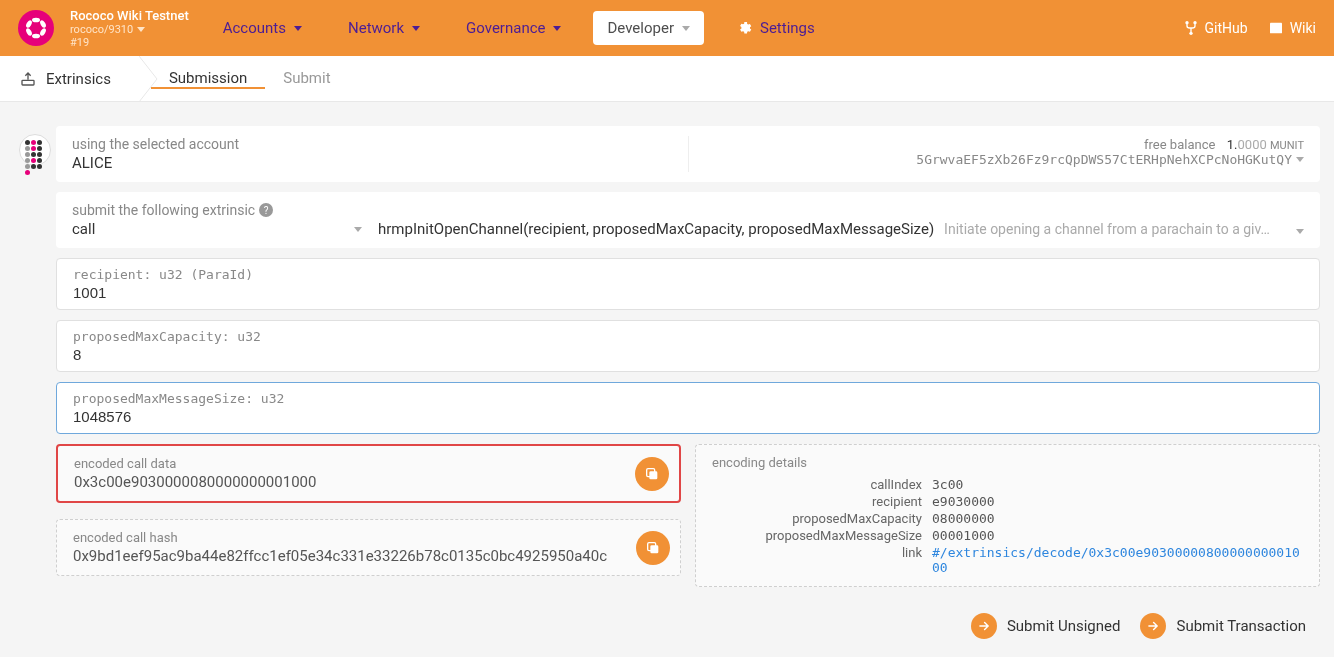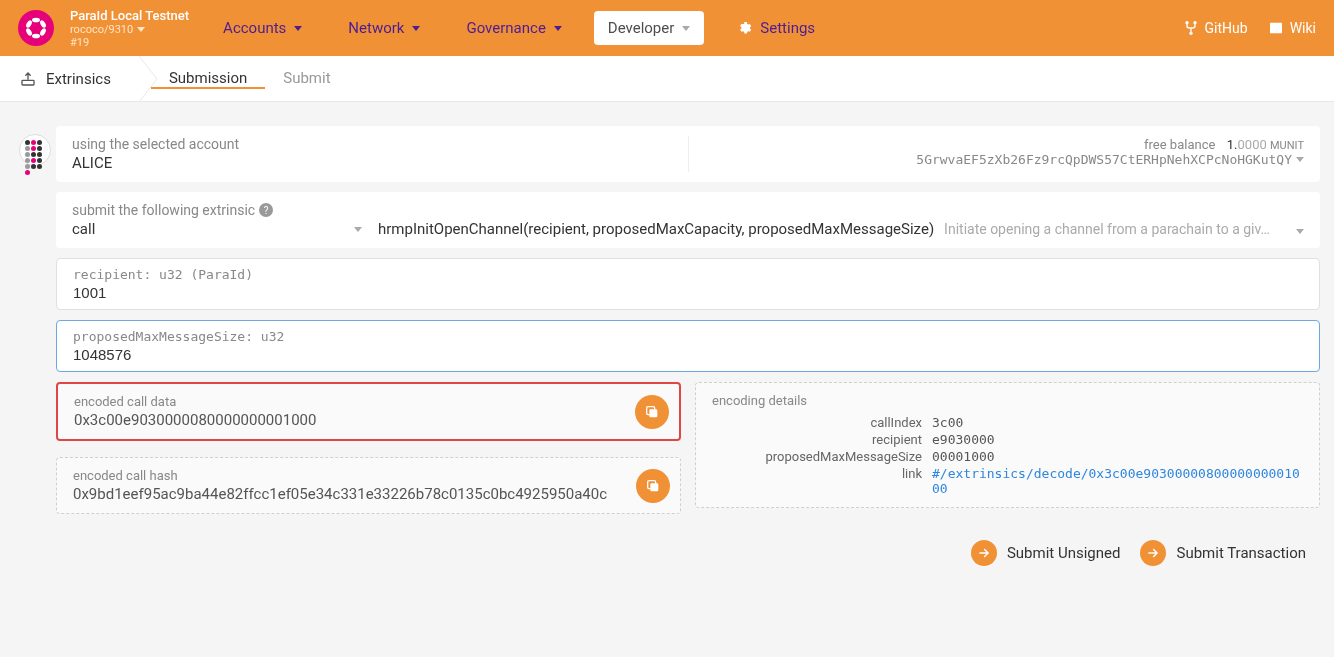--- a/index.html
+++ b/index.html
@@ -89,21 +89,21 @@
           <ellipse cx="12" cy="4" rx="4" ry="2.3"></ellipse>
           <ellipse cx="12" cy="20" rx="4" ry="2.3"></ellipse>
           <ellipse cx="5" cy="8" rx="4" ry="2.3" transform="rotate(-60 5 8)"></ellipse>
           <ellipse cx="19" cy="16" rx="4" ry="2.3" transform="rotate(-60 19 16)"></ellipse>
           <ellipse cx="5" cy="16" rx="4" ry="2.3" transform="rotate(60 5 16)"></ellipse>
           <ellipse cx="19" cy="8" rx="4" ry="2.3" transform="rotate(60 19 8)"></ellipse>
         </g>
       </svg>
   </div>
   <div class="chain-info">
-    <span class="chain-name">ParaId Local Testnet</span>
+    <span class="chain-name">Rococo Wiki Testnet</span>
     <span class="chain-meta">
       <span>rococo/9310</span>
       <span class="caret"></span>
     </span>
     <span style="font-size:11px;color:#ffe4c7;">#19</span>
   </div>
   <div class="nav-items">
     <div class="nav-item">
         <span>Accounts</span>
         <span class="caret"></span>
@@ -227,20 +227,24 @@
           <span class="method-desc">Initiate opening a channel from a parachain to a giv…</span>
           <span class="caret grey" style="margin-left:auto"></span>
         </div>
       </div>
     </div>
   </div>
 
   <div class="param-box">
     <div class="param-label">recipient: u32 (ParaId)</div>
     <input class="param-input" value="1001" style="">
+  </div>
+  <div class="param-box">
+    <div class="param-label">proposedMaxCapacity: u32</div>
+    <input class="param-input" value="8" style="">
   </div>
   <div class="param-box focused">
     <div class="param-label">proposedMaxMessageSize: u32</div>
     <input class="param-input" value="1048576" style="">
   </div>
 
   <div class="two-col">
     <div class="col">
       <div class="dashed-box hl" style="margin-bottom:16px;">
         <div class="dashed-label">encoded call data</div>
@@ -269,20 +273,24 @@
         <div id="detail-rows">
             <div class="detail-row">
               <div class="detail-key">callIndex</div>
               <div class="detail-val">3c00</div>
             </div>
             <div class="detail-row">
               <div class="detail-key">recipient</div>
               <div class="detail-val">e9030000</div>
             </div>
             <div class="detail-row">
+              <div class="detail-key">proposedMaxCapacity</div>
+              <div class="detail-val">08000000</div>
+            </div>
+            <div class="detail-row">
               <div class="detail-key">proposedMaxMessageSize</div>
               <div class="detail-val">00001000</div>
             </div>
             <div class="detail-row">
               <div class="detail-key">link</div>
               <div class="detail-val link">#/extrinsics/decode/0x3c00e9030000080000000001000</div>
             </div>
           </div>
       </div>
     </div>

